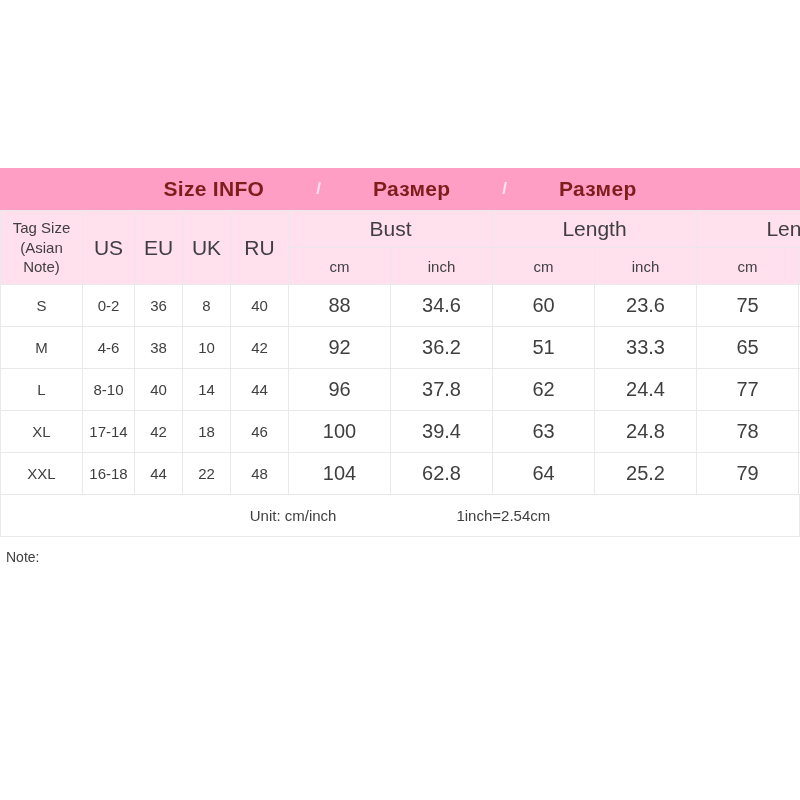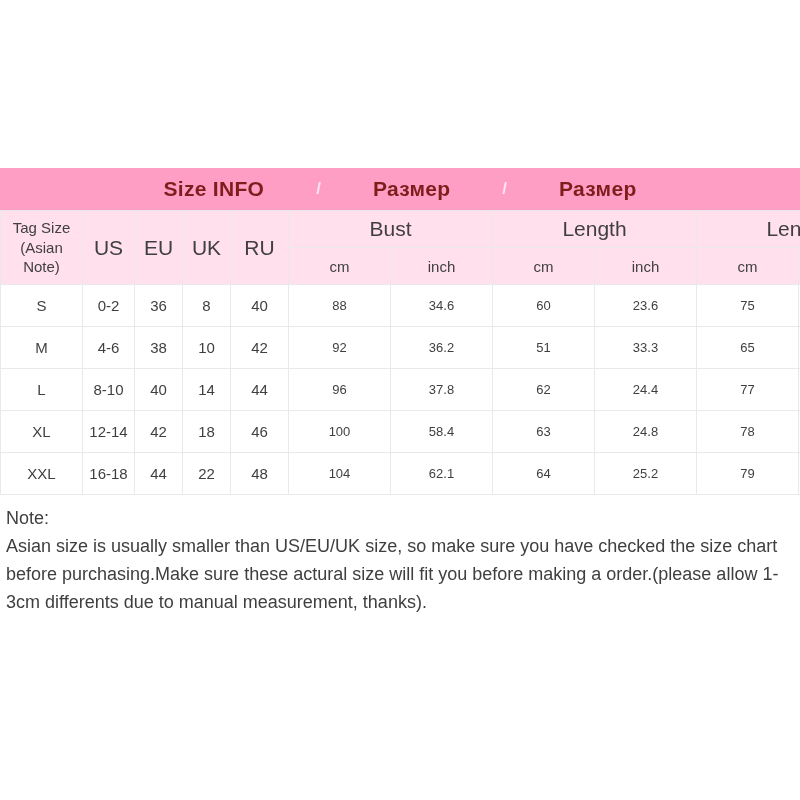--- a/index.html
+++ b/index.html
@@ -79,21 +79,21 @@
   .tagsize {
     line-height: 1.3;
     font-size: 14px;
   }
   .row-cell {
     height: 41px;
     background: #ffffff;
     font-size: 15px;
   }
   .row-cell.num-lg {
-    font-size: 13px;
+    font-size: 20px;
   }
   .col-tag  { width: 82px; }
   .col-us   { width: 52px; }
   .col-eu   { width: 48px; }
   .col-uk   { width: 48px; }
   .col-ru   { width: 58px; }
   .col-meas { width: 102px; }
 
   
   .unit-row {
@@ -107,21 +107,21 @@
     justify-content: center;
     font-size: 15px;
     color: #3f3f3f;
     box-sizing: border-box;
   }
   .unit-row .u1 { margin-right: 120px; }
 
   
   .note {
     padding: 10px 6px 0 6px;
-    font-size: 18px;
+    font-size: 14px;
     line-height: 1.55;
     color: #3f3f3f;
   }
   .note .note-label { display: block; }
   .note p { margin: 0; }
 </style>
 </head>
 <body>
 
 <div class="page">
@@ -207,47 +207,50 @@
           <td class="row-cell">44</td>
           <td class="row-cell num-lg">96</td>
           <td class="row-cell num-lg">37.8</td>
           <td class="row-cell num-lg">62</td>
           <td class="row-cell num-lg">24.4</td>
           <td class="row-cell num-lg">77</td>
           <td class="row-cell num-lg">30.3</td>
         </tr>
         <tr>
           <td class="row-cell">XL</td>
-          <td class="row-cell">12-14</td>
+          <td class="row-cell">17-14</td>
           <td class="row-cell">42</td>
           <td class="row-cell">18</td>
           <td class="row-cell">46</td>
           <td class="row-cell num-lg">100</td>
-          <td class="row-cell num-lg">58.4</td>
+          <td class="row-cell num-lg">39.4</td>
           <td class="row-cell num-lg">63</td>
           <td class="row-cell num-lg">24.8</td>
           <td class="row-cell num-lg">78</td>
           <td class="row-cell num-lg">30.7</td>
         </tr>
         <tr>
           <td class="row-cell">XXL</td>
           <td class="row-cell">16-18</td>
           <td class="row-cell">44</td>
           <td class="row-cell">22</td>
           <td class="row-cell">48</td>
           <td class="row-cell num-lg">104</td>
-          <td class="row-cell num-lg">62.1</td>
+          <td class="row-cell num-lg">62.8</td>
           <td class="row-cell num-lg">64</td>
           <td class="row-cell num-lg">25.2</td>
           <td class="row-cell num-lg">79</td>
           <td class="row-cell num-lg">31.1</td>
         </tr>
       </tbody>
     </table>
 
+    <div class="unit-row">
+      <span class="u1">Unit: cm/inch</span>
+      <span>1inch=2.54cm</span>
+    </div>
 
     <div class="note">
       <span class="note-label">Note:</span>
-      <p>Asian size is usually smaller than US/EU/UK size, so make sure you have checked the size chart before purchasing.Make sure these actural size will fit you before making a order.(please allow 1-3cm differents due to manual measurement, thanks).</p>
     </div>
 
   </div>
 </div>
 
 </body></html>

